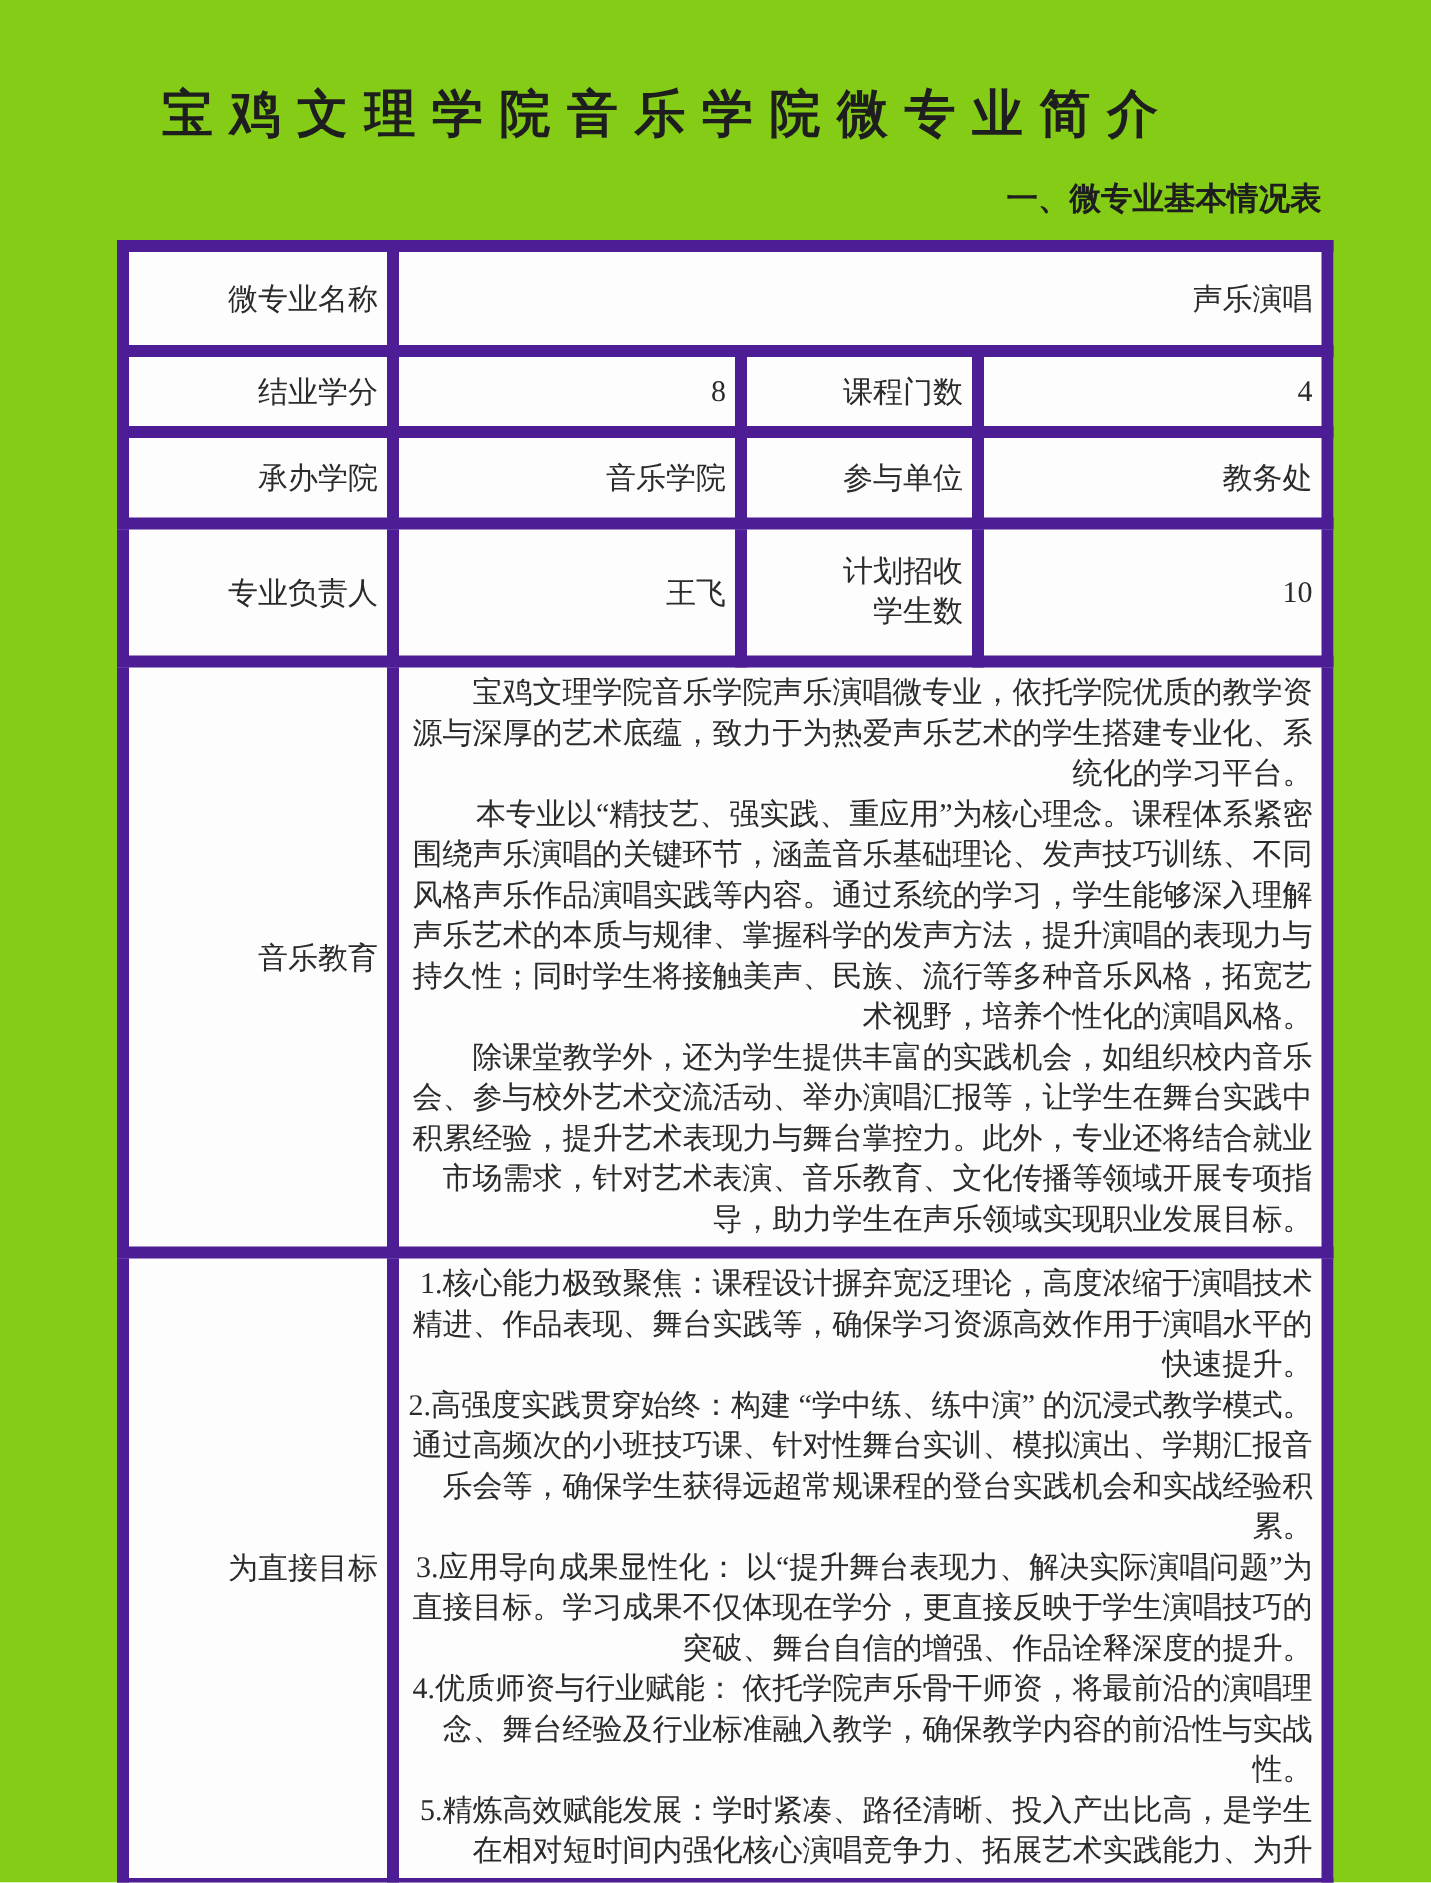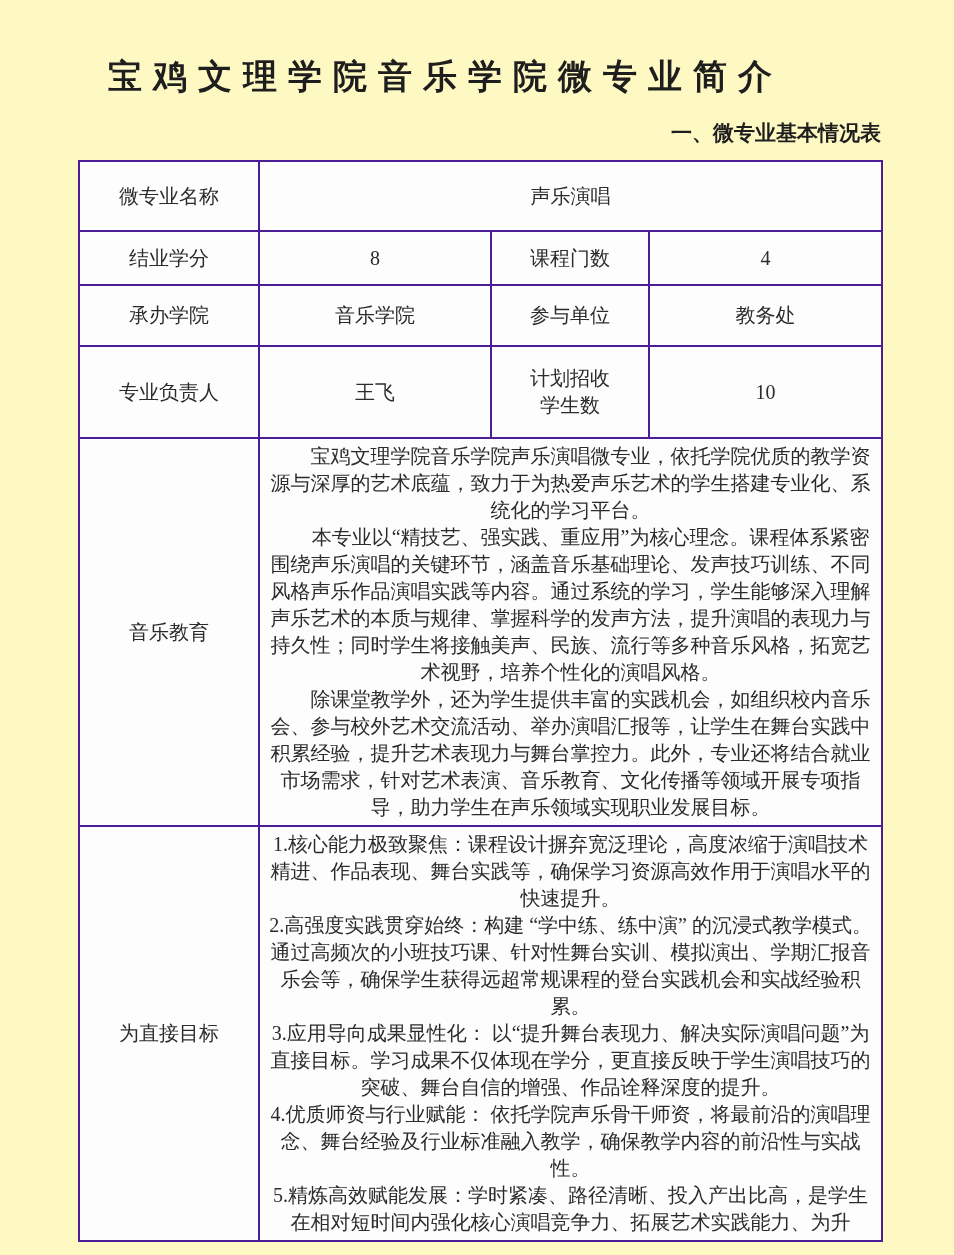--- a/index.html
+++ b/index.html
@@ -7,21 +7,21 @@
     margin: 0; padding: 0;
     width: 954px; height: 1255px;
     background: #fafafa;
     overflow: hidden;
     font-family: "Liberation Serif", "DejaVu Serif", serif;
     color: #262626;
   }
   .page {
     width: 954px; height: 1255px;
     padding: 56px 73px 0 78px;
-    background: #fef9c3;
+    background: #84cc16;
   }
   .doc-title {
     margin: 0 0 0 30px;
     font-family: "Liberation Sans", "DejaVu Sans", sans-serif;
     font-weight: bold;
     font-size: 34px;
     line-height: 40px;
     letter-spacing: 11px;
     color: #1e1e1e;
     white-space: nowrap;
@@ -35,23 +35,23 @@
     color: #1e1e1e;
     text-align: right;
   }
   table.info-table {
     width: 803px;
     border-collapse: collapse;
     table-layout: fixed;
     background: #fdfdfd;
   }
   table.info-table td {
-    border: 2px solid #4c1d95;
+    border: 8px solid #4c1d95;
     font-size: 20px;
-    text-align: center;
+    text-align: right;
     vertical-align: middle;
     padding: 4px 6px;
     color: #2b2b2b;
   }
   col.c1 { width: 180px; }
   col.c2 { width: 232px; }
   col.c3 { width: 158px; }
   col.c4 { width: 233px; }
   tr.r1 { height: 70px; }
   tr.r2 { height: 54px; }

